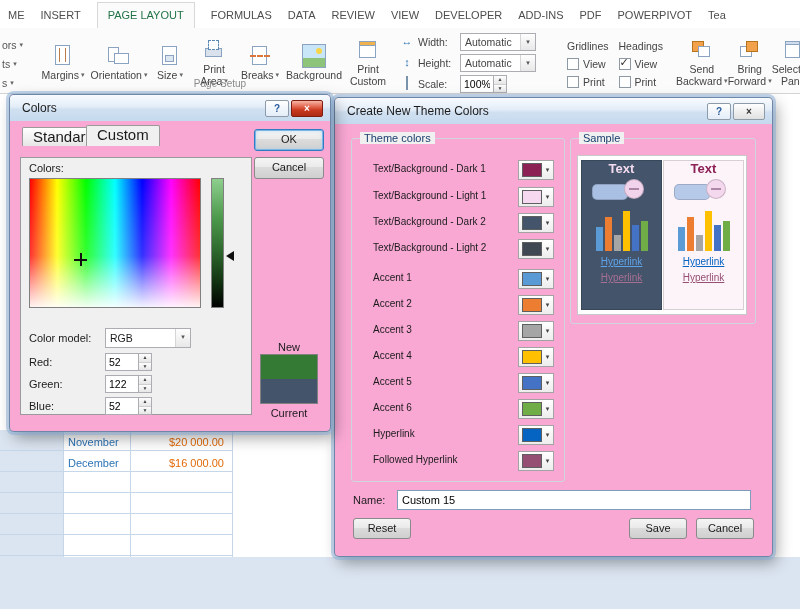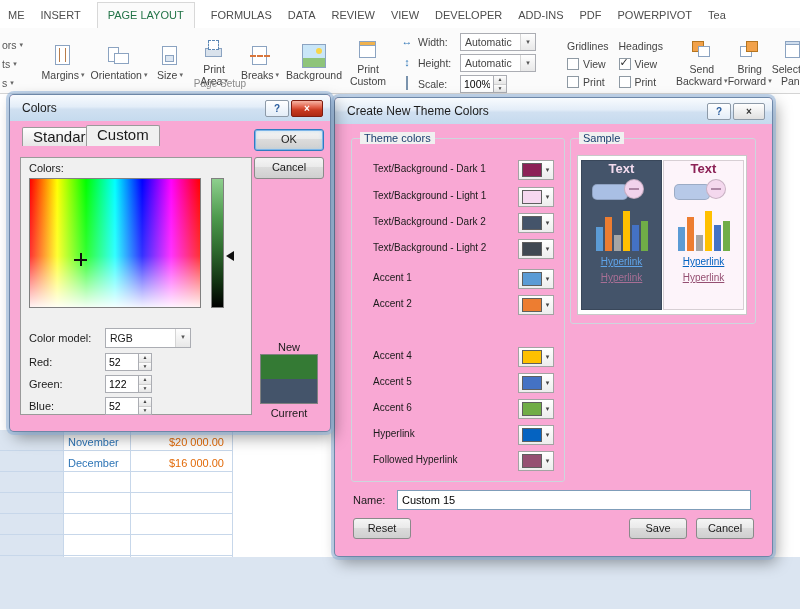--- a/index.html
+++ b/index.html
@@ -393,20 +393,27 @@
         <span class="swdd">▾</span>
       </div>
     </div>
     <div class="trow" style="top:197px">
       <span class="tlabel">Accent 2</span>
       <div class="swatch">
         <span class="sw" style="background: rgb(237, 125, 49);"></span>
         <span class="swdd">▾</span>
       </div>
     </div>
+    <div class="trow" style="top:223px">
+      <span class="tlabel">Accent 3</span>
+      <div class="swatch">
+        <span class="sw" style="background: rgb(165, 165, 165);"></span>
+        <span class="swdd">▾</span>
+      </div>
+    </div>
     <div class="trow" style="top:249px">
       <span class="tlabel">Accent 4</span>
       <div class="swatch">
         <span class="sw" style="background: rgb(255, 192, 0);"></span>
         <span class="swdd">▾</span>
       </div>
     </div>
     <div class="trow" style="top:275px">
       <span class="tlabel">Accent 5</span>
       <div class="swatch">

